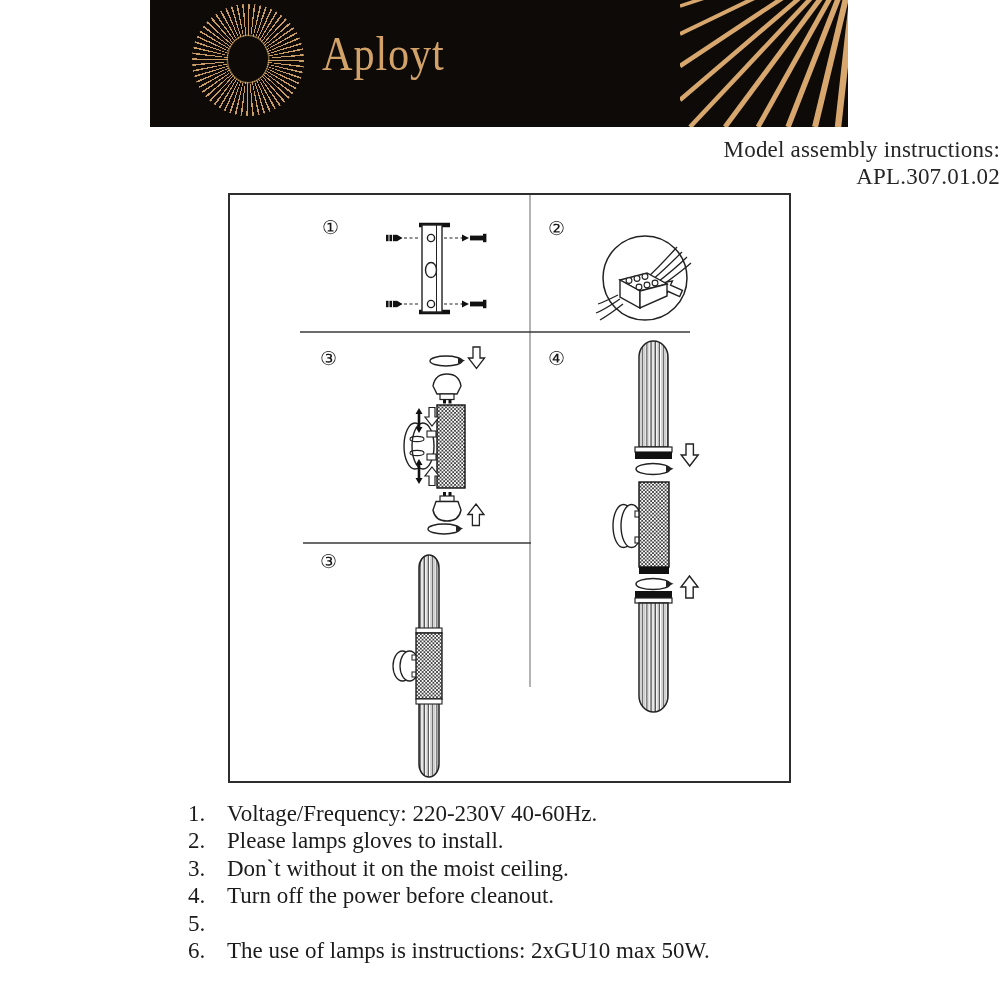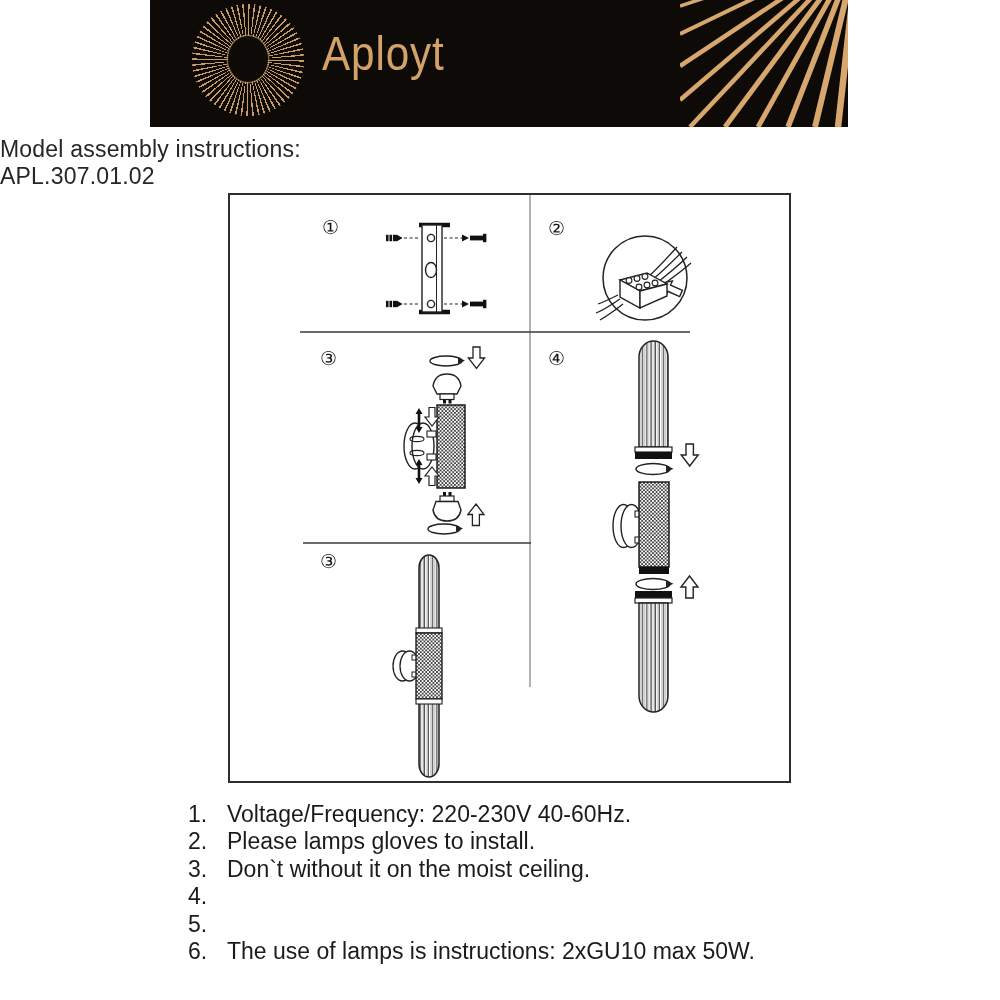--- a/index.html
+++ b/index.html
@@ -1,34 +1,34 @@
 <!DOCTYPE html>
 <html><head>
 <meta charset="utf-8">
 <style>
   html,body{margin:0;padding:0;background:#fff;}
   .page{position:relative;width:1000px;height:1000px;background:#ffffff;overflow:hidden;
-        font-family:Liberation Sans, sans-serif;color:#1f1f1f;}
+        font-family:Liberation Serif, serif;color:#1f1f1f;}
 
   
   .banner{position:absolute;left:150px;top:0;width:698px;height:127px;background:#0d0a08;overflow:hidden;}
   .sunburst{position:absolute;left:42px;top:4px;width:112px;height:112px;border-radius:50%;
             background:repeating-conic-gradient(from 0deg at 50% 50%,
               rgba(212,164,106,0.95) 0deg 1.7deg, rgba(13,10,8,0) 1.7deg 6deg);}
   .sunburst::after{content:"";position:absolute;inset:0;border-radius:50%;
             background:radial-gradient(circle, rgba(13,10,8,0) 0 76%, #0d0a08 96%);}
   .sunburst::before{content:"";position:absolute;left:36px;top:32px;width:40px;height:46px;
             border-radius:50%;background:#0d0a08;z-index:2;
             box-shadow:0 0 0 1.5px rgba(214,170,110,0.55);}
   .brand{position:absolute;left:172px;top:26px;color:#d2a269;font-size:48px;font-weight:300;
          letter-spacing:1px;transform:scaleX(0.88);transform-origin:left top;white-space:nowrap;}
   .rays{position:absolute;right:0;top:0;}
 
   
-  .title{position:absolute;left:0;right:0;top:136px;text-align:left;
+  .title{position:absolute;left:0;right:0;top:136px;text-align:right;
          font-size:23px;line-height:27px;color:#262626;letter-spacing:0.2px;}
 
   
   .box{position:absolute;left:228px;top:193px;width:563px;height:590px;
        border:2px solid #2e2e2e;box-sizing:border-box;}
   .box svg{position:absolute;left:0;top:0;}
   .plabel{position:absolute;font-size:19px;color:#161616;}
   .pl1{left:92px;top:21px;}  .pl2{left:318px;top:22px;}
   .pl3{left:90px;top:152px;} .pl4{left:318px;top:152px;}
   .pl5{left:90px;top:355px;}
@@ -230,20 +230,21 @@
     <div class="irow">
       <span class="inum">2.</span>
       <span>Please lamps gloves to install.</span>
     </div>
     <div class="irow">
       <span class="inum">3.</span>
       <span>Don`t without it on the moist ceiling.</span>
     </div>
     <div class="irow">
       <span class="inum">4.</span>
+      <span>Turn off the power before cleanout.</span>
     </div>
     <div class="irow">
       <span class="inum">5.</span>
     </div>
     <div class="irow">
       <span class="inum">6.</span>
       <span>The use of lamps is instructions: 2xGU10 max 50W.</span>
     </div>
   </div>
 

